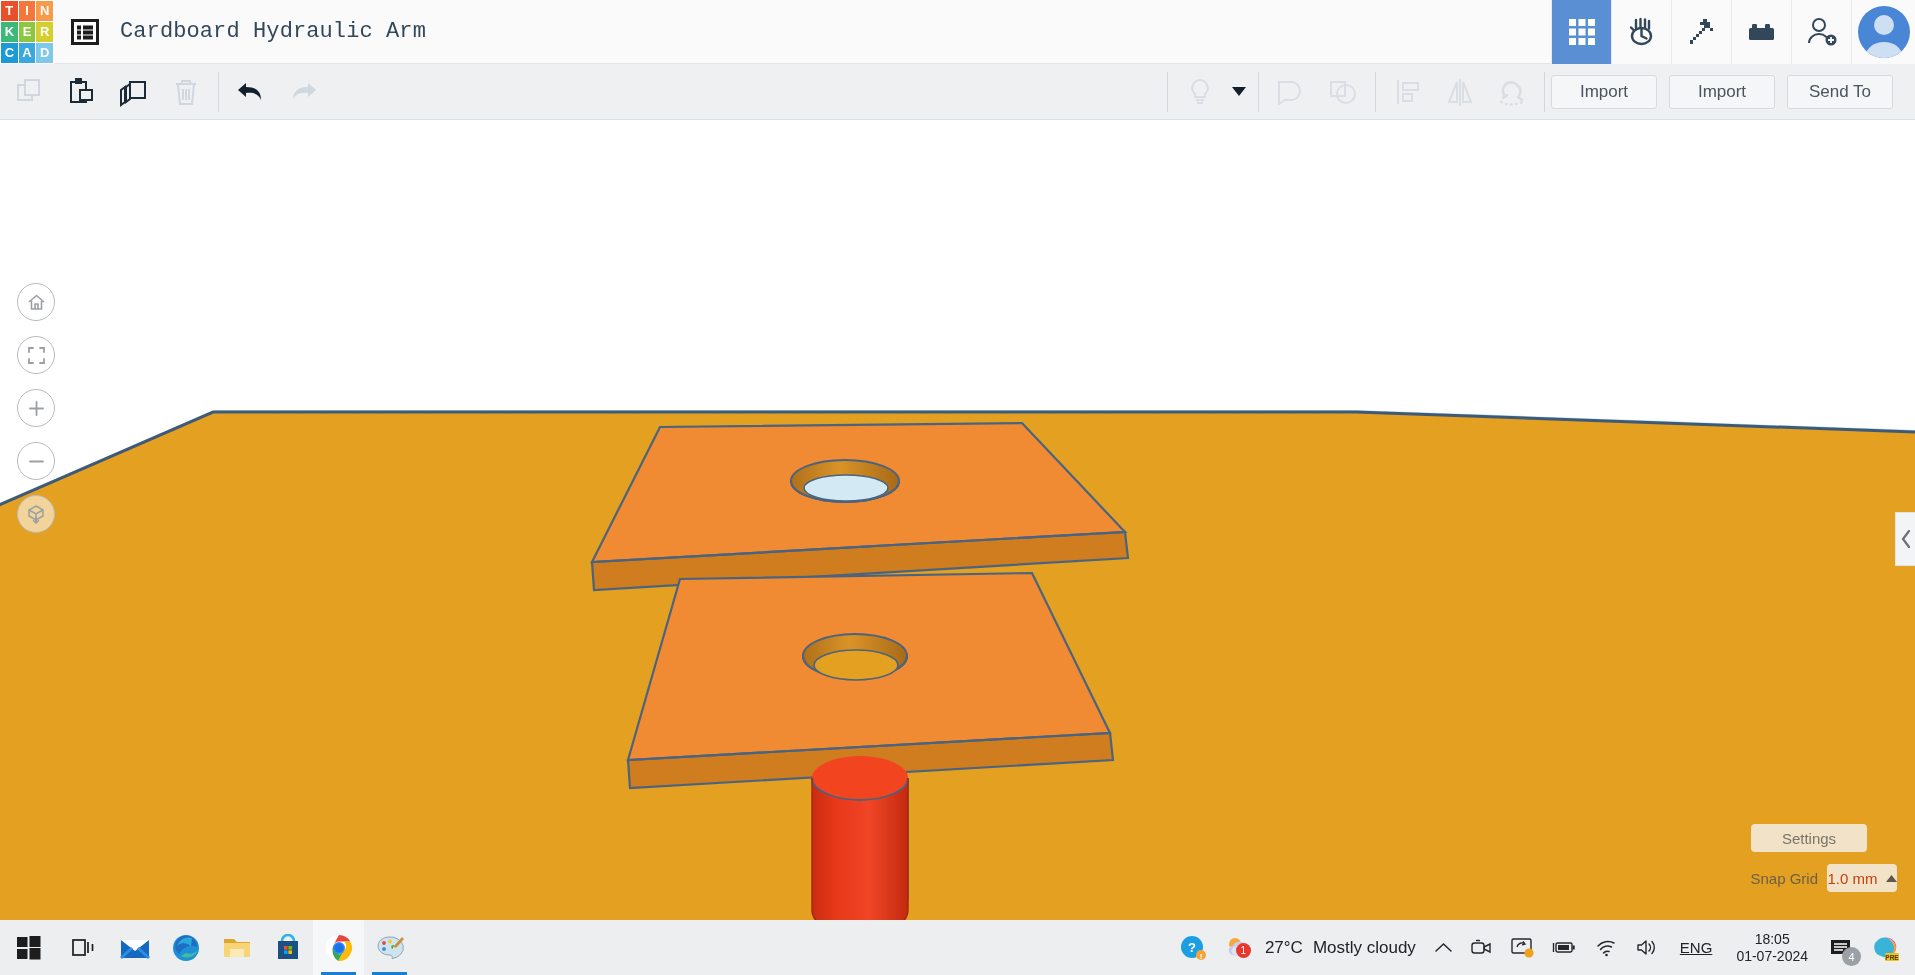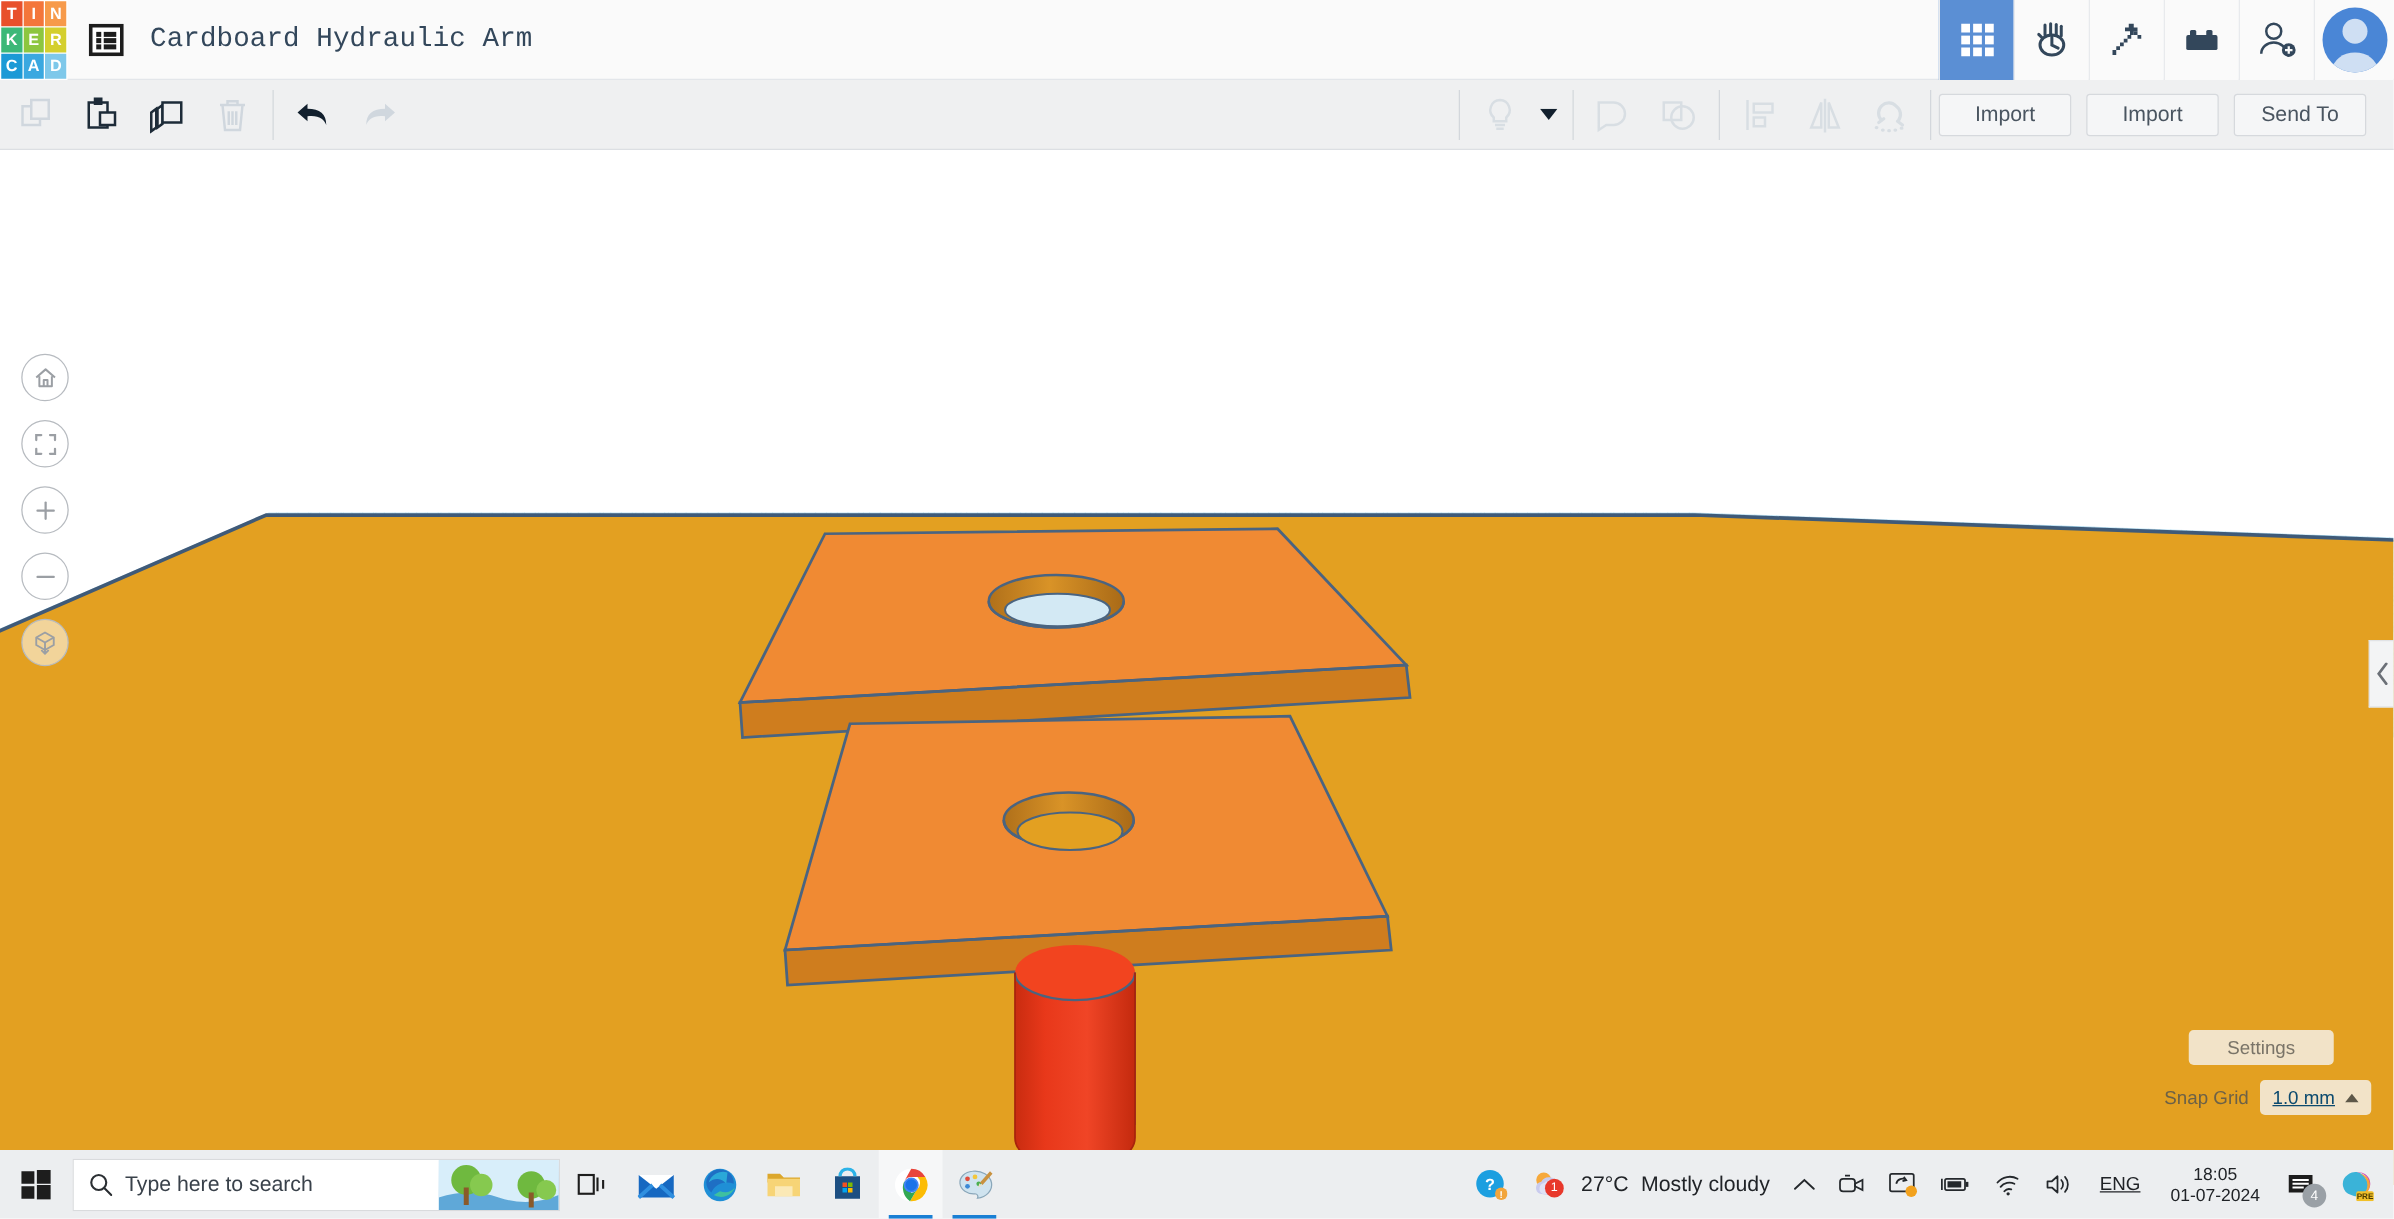--- a/index.html
+++ b/index.html
@@ -138,25 +138,24 @@
     background: #f2e3c8; color: #7a7468;
     font-size: 15px; display: flex; align-items: center; justify-content: center;
     font-family: "Liberation Sans", sans-serif;
   }
   .snapgrid-row {
     position: absolute; right: 18px; bottom: 56px;
     display: flex; align-items: center; gap: 9px;
   }
   .snapgrid-label { font-size: 15px; color: #6c6147; font-family: "Liberation Sans", sans-serif; }
   .snapgrid-sel {
-    width: 89px; height: 28px; border-radius: 4px;
-    background: #f2e3c8; color: #0c4a6e; font-size: 15px;
+    width: 70px; height: 28px; border-radius: 4px;
+    background: #f2e3c8; color: #c2410c; font-size: 15px;
     display: flex; align-items: center; justify-content: center; gap: 8px;
     font-family: "Liberation Sans", sans-serif;
-    text-decoration: underline;
   }
 
   
   .taskbar {
     position: absolute; bottom: 0; left: 0; width: 1915px; height: 55px;
     background: #eceef0;
     display: flex; align-items: center;
   }
   .start { width: 58px; height: 55px; display: flex; align-items: center; justify-content: center; }
   .searchbox {
@@ -577,39 +576,20 @@
 
     <div class="start">
       <svg width="24" height="24" viewBox="0 0 24 24">
         <rect x="0" y="1" width="10.5" height="10" fill="#1d1d1d"></rect>
         <rect x="12.5" y="0" width="11" height="11" fill="#1d1d1d"></rect>
         <rect x="0" y="13" width="10.5" height="10" fill="#1d1d1d"></rect>
         <rect x="12.5" y="12" width="11" height="11.5" fill="#1d1d1d"></rect>
       </svg>
     </div>
 
-    <div class="searchbox">
-      <svg width="19" height="19" viewBox="0 0 19 19">
-        <circle cx="8" cy="8" r="6" fill="none" stroke="#2b2f33" stroke-width="1.7"></circle>
-        <path d="M12.4 12.4 L18 18" stroke="#2b2f33" stroke-width="1.7" stroke-linecap="round"></path>
-      </svg>
-      <span class="search-text">Type here to search</span>
-      <span class="search-thumb">
-        <svg width="96" height="42" viewBox="0 0 96 42">
-          <rect width="96" height="42" fill="#d8eefa"></rect>
-          <path d="M0 30 Q25 22 48 30 Q72 38 96 28 L96 42 L0 42 Z" fill="#5fa8d8"></path>
-          <circle cx="22" cy="16" r="12" fill="#6fb93f"></circle>
-          <circle cx="34" cy="20" r="9" fill="#86c94f"></circle>
-          <rect x="20" y="22" width="4" height="14" fill="#8a5a2a"></rect>
-          <circle cx="74" cy="20" r="11" fill="#6fb93f"></circle>
-          <circle cx="86" cy="24" r="8" fill="#86c94f"></circle>
-          <rect x="72" y="26" width="4" height="12" fill="#8a5a2a"></rect>
-        </svg>
-      </span>
-    </div>
 
     <div class="tb-icon">
       <svg width="26" height="24" viewBox="0 0 26 24">
           <g fill="none" stroke="#1d1d1d" stroke-width="1.7">
         <rect x="2" y="4" width="12" height="15"></rect>
             <path d="M17 6 v11"></path>
             <path d="M21.5 8 v7"></path>
           </g>
         </svg>
     </div>

